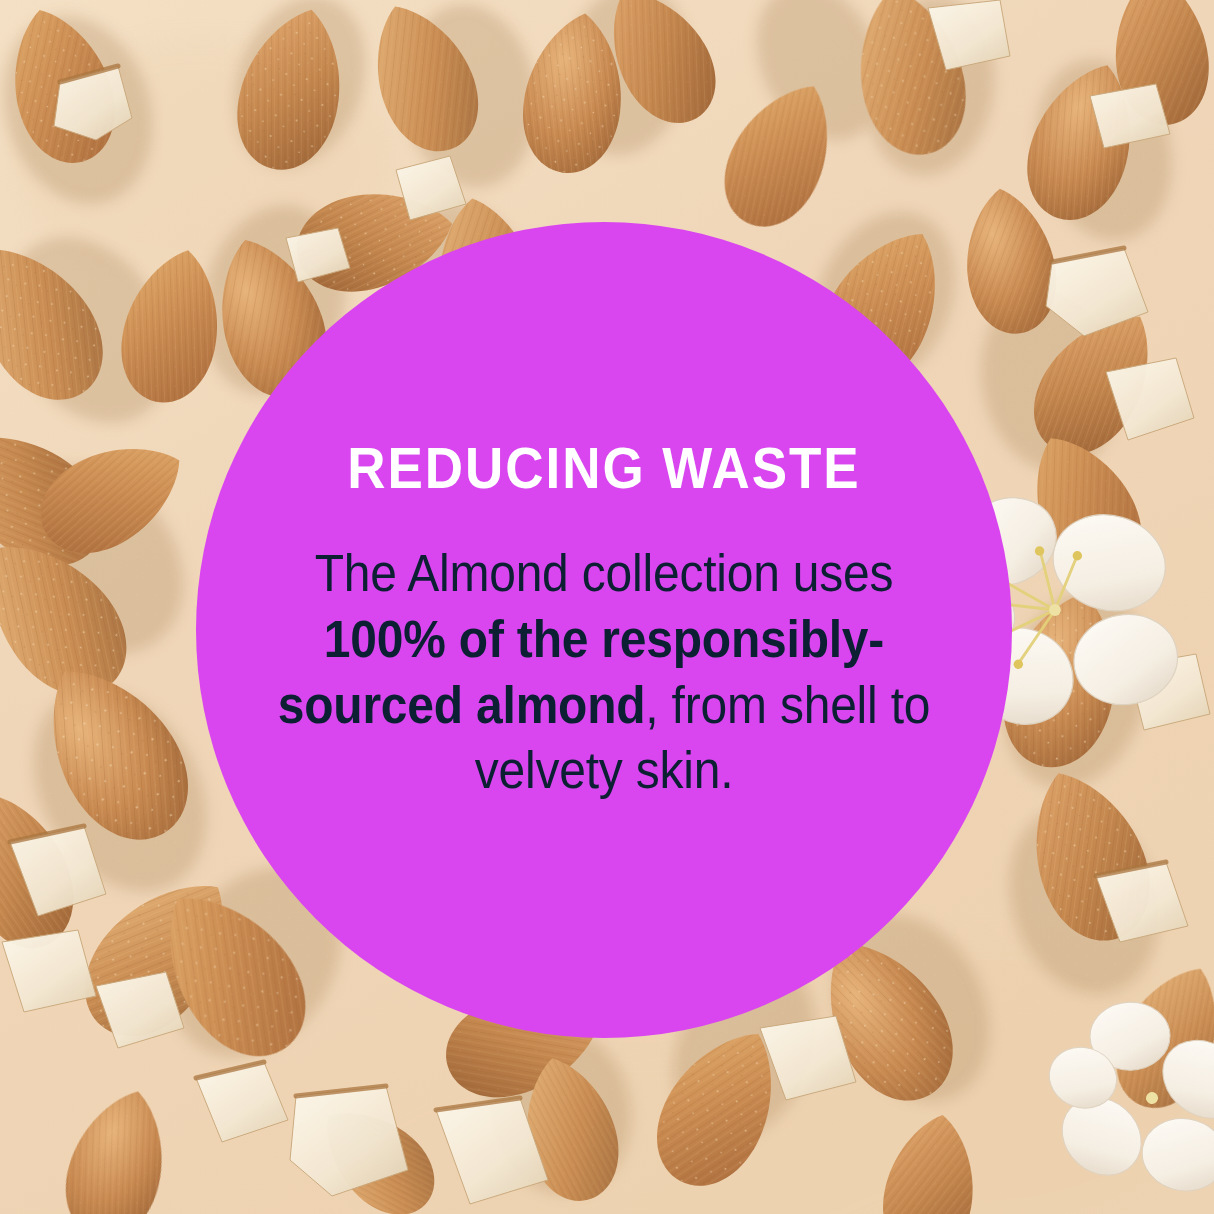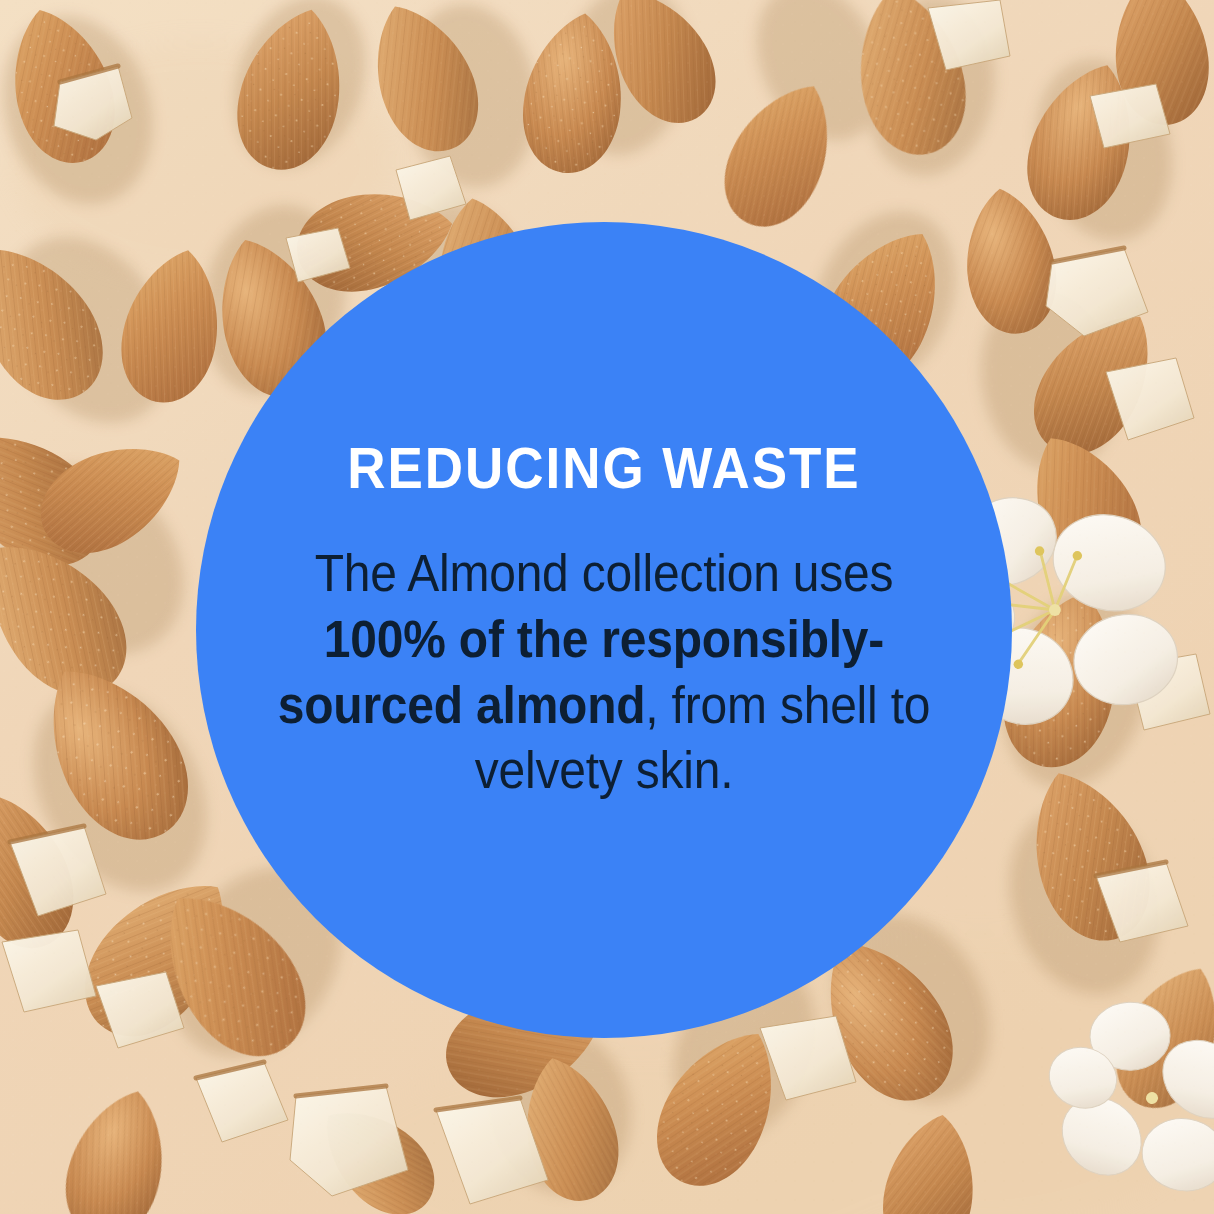--- a/index.html
+++ b/index.html
@@ -19,21 +19,21 @@
     inset: 0;
     width: 1214px; height: 1214px;
     display: block;
   }
   
   #badge {
     position: absolute;
     left: 196px; top: 222px;
     width: 816px; height: 816px;
     border-radius: 50%;
-    background: #3b82f6;
+    background: #d946ef;
     display: flex;
     flex-direction: column;
     align-items: center;
     justify-content: flex-start;
     padding-top: 218px;
   }
   #badge-heading {
     color: #FFFFFF;
     font-size: 57px;
     font-weight: 700;

